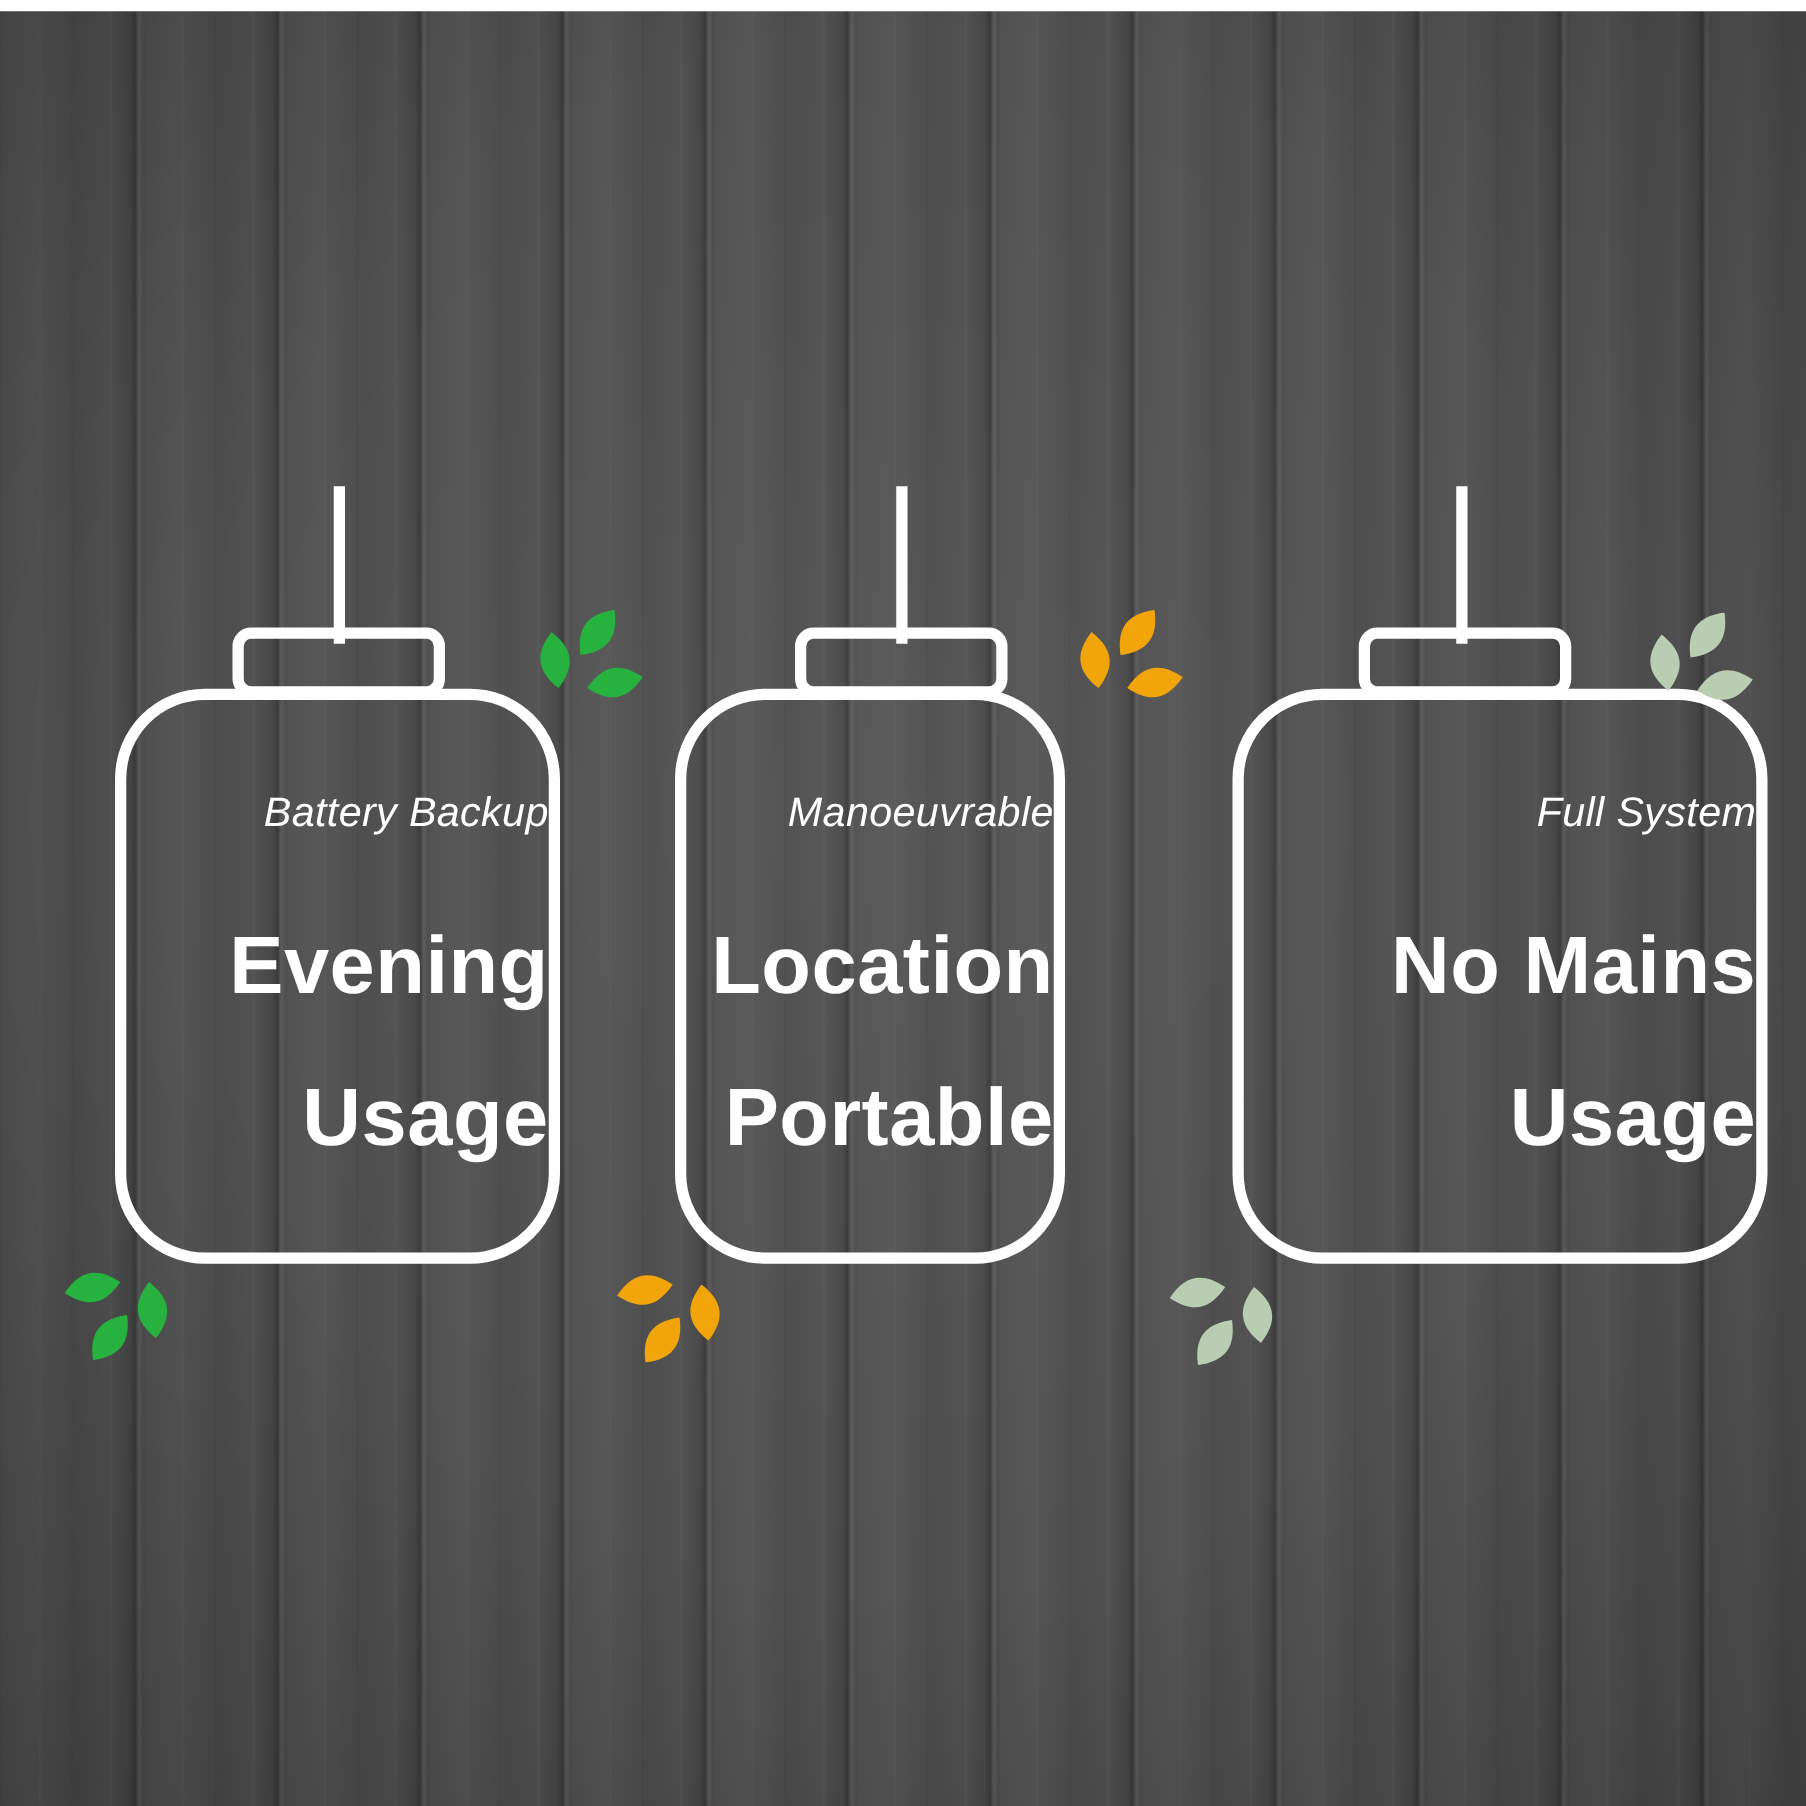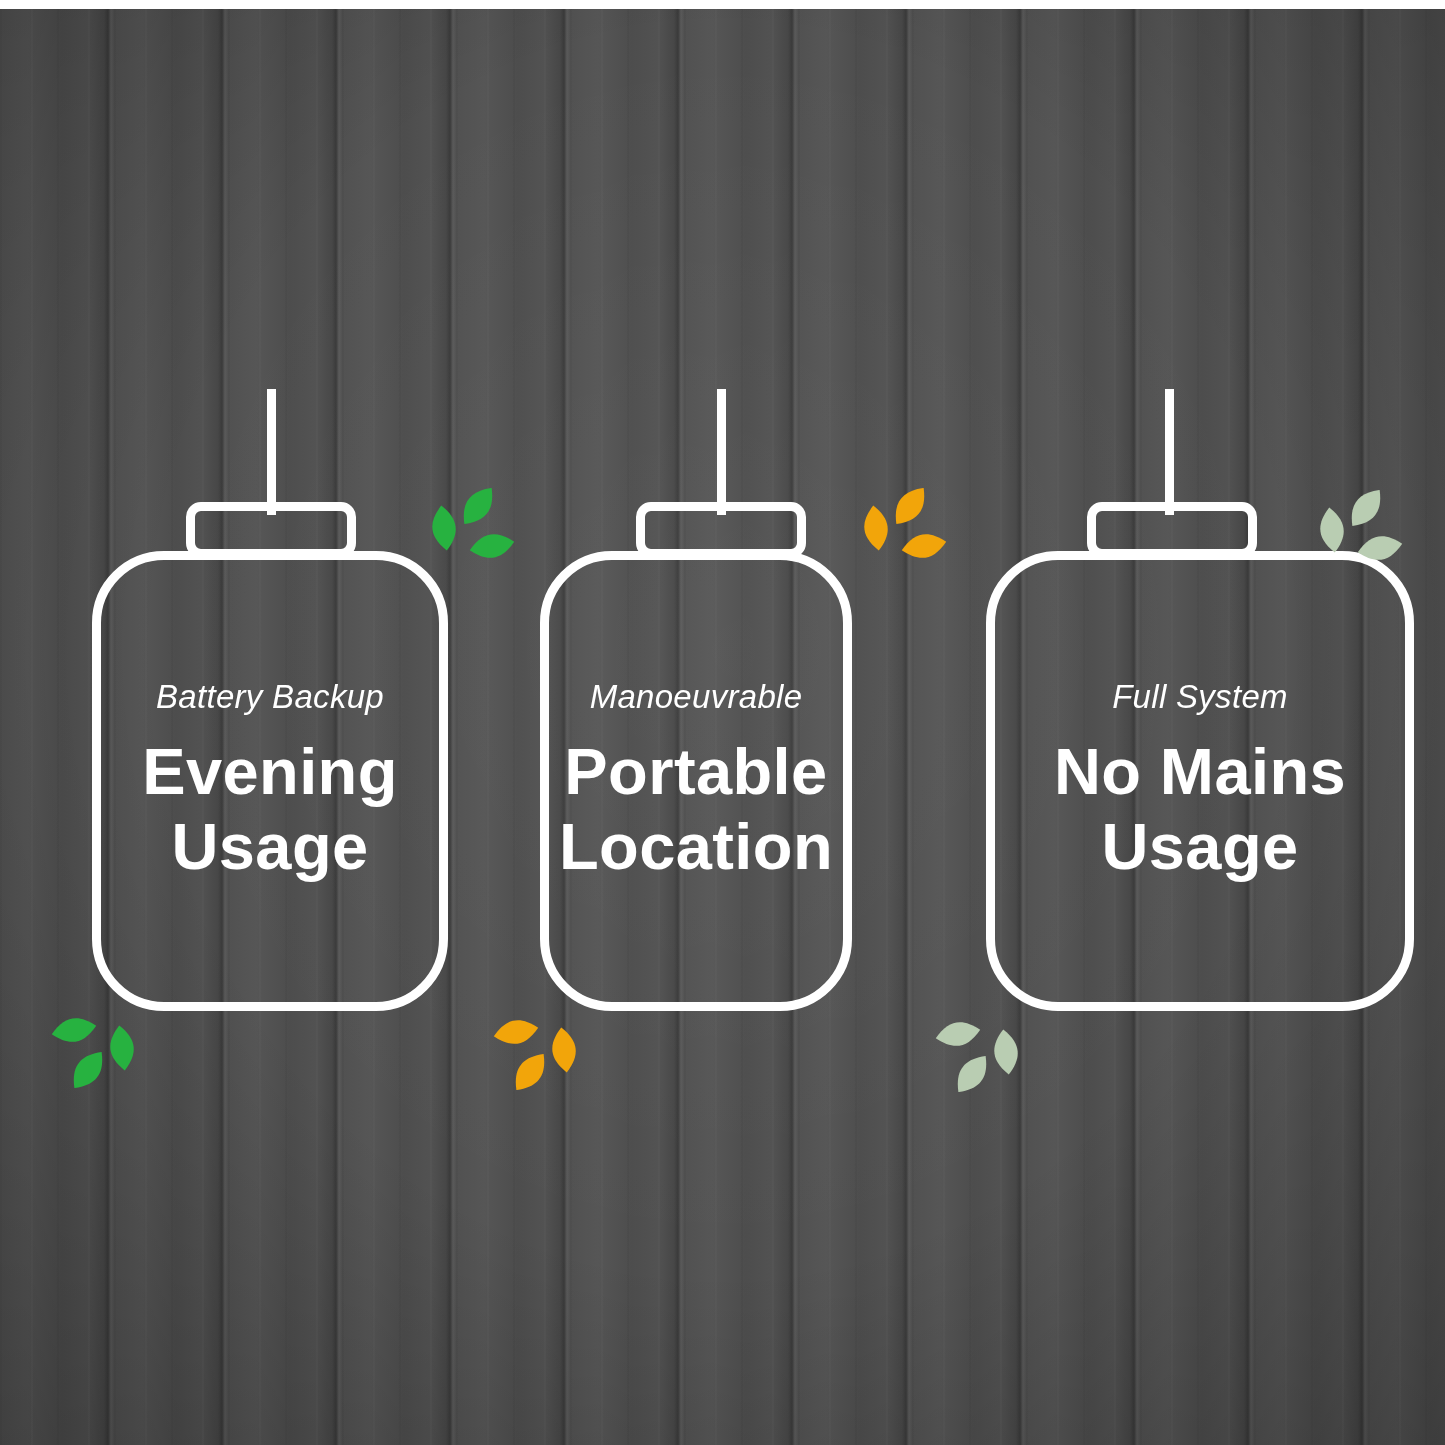--- a/index.html
+++ b/index.html
@@ -35,22 +35,22 @@
   .cord{position:absolute;top:389px;width:9px;height:126px;background:#fff;}
   .c1{left:267px}.c2{left:717px}.c3{left:1165px}
   .cap{
     position:absolute;top:502px;width:170px;height:56px;
     border:9px solid #fff;border-radius:15px;box-sizing:border-box;
   }
   .p1{left:186px}.p2{left:636px}.p3{left:1087px}
   .body{
     position:absolute;top:551px;height:460px;
     border:9px solid #fff;border-radius:72px;box-sizing:border-box;
-    display:flex;flex-direction:column;align-items:center;justify-content:center;
-    text-align:center;color:#fff;
+    display:flex;flex-direction:column;align-items:flex-end;justify-content:center;
+    text-align:center;color:#fff;gap:47px;
   }
   .b1{left:92px;width:356px}
   .b2{left:540px;width:312px}
   .b3{left:986px;width:428px}
   .subtitle{
     font-size:33px;font-style:italic;font-weight:500;
     margin-bottom:18px;letter-spacing:.3px;
   }
   .title{font-size:65px;font-weight:700;line-height:1.16;letter-spacing:.4px;}
   
@@ -75,22 +75,22 @@
   <div class="body b1">
     <div class="subtitle">Battery Backup</div>
     <div class="title">Evening</div>
     <div class="title">Usage</div>
   </div>
 
   <div class="cord c2"></div>
   <div class="cap p2"></div>
   <div class="body b2">
     <div class="subtitle">Manoeuvrable</div>
+    <div class="title">Location</div>
     <div class="title">Portable</div>
-    <div class="title">Location</div>
   </div>
 
   <div class="cord c3"></div>
   <div class="cap p3"></div>
   <div class="body b3">
     <div class="subtitle">Full System</div>
     <div class="title">No Mains</div>
     <div class="title">Usage</div>
   </div>
 

